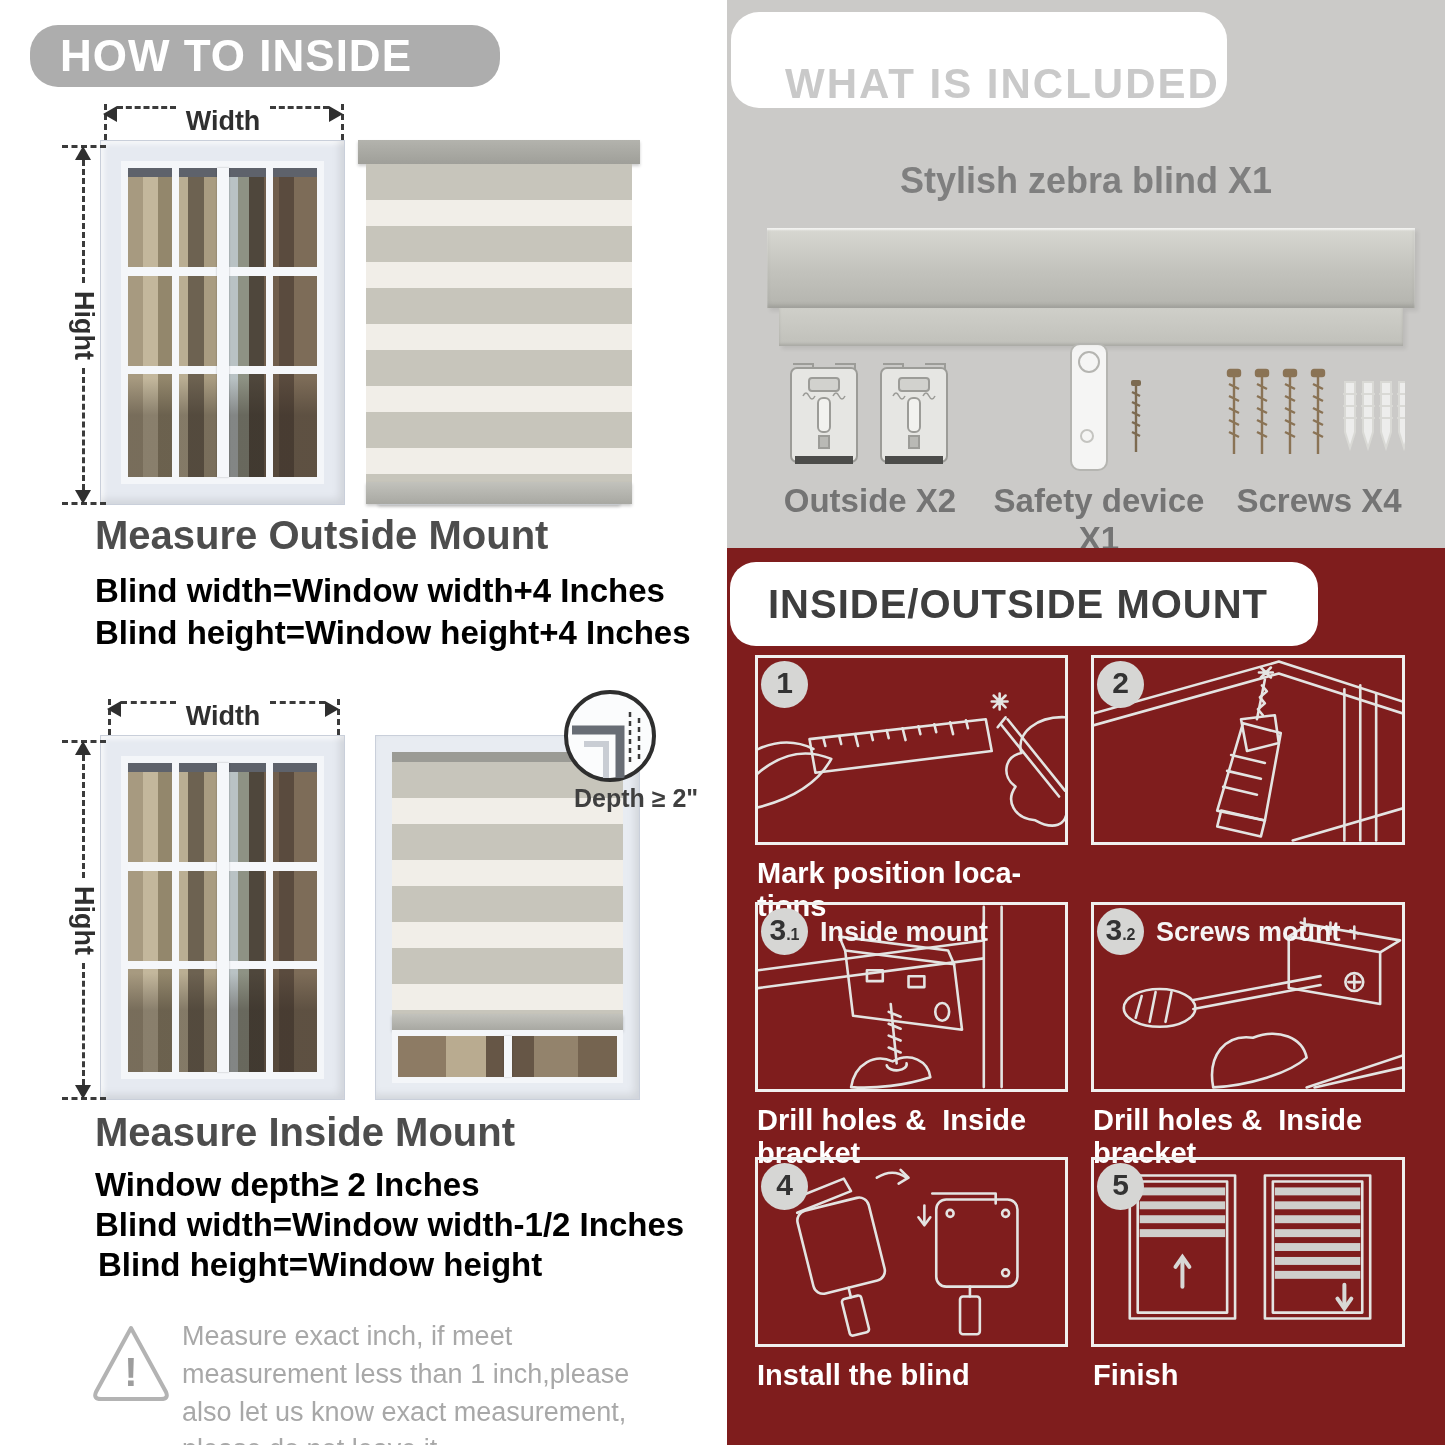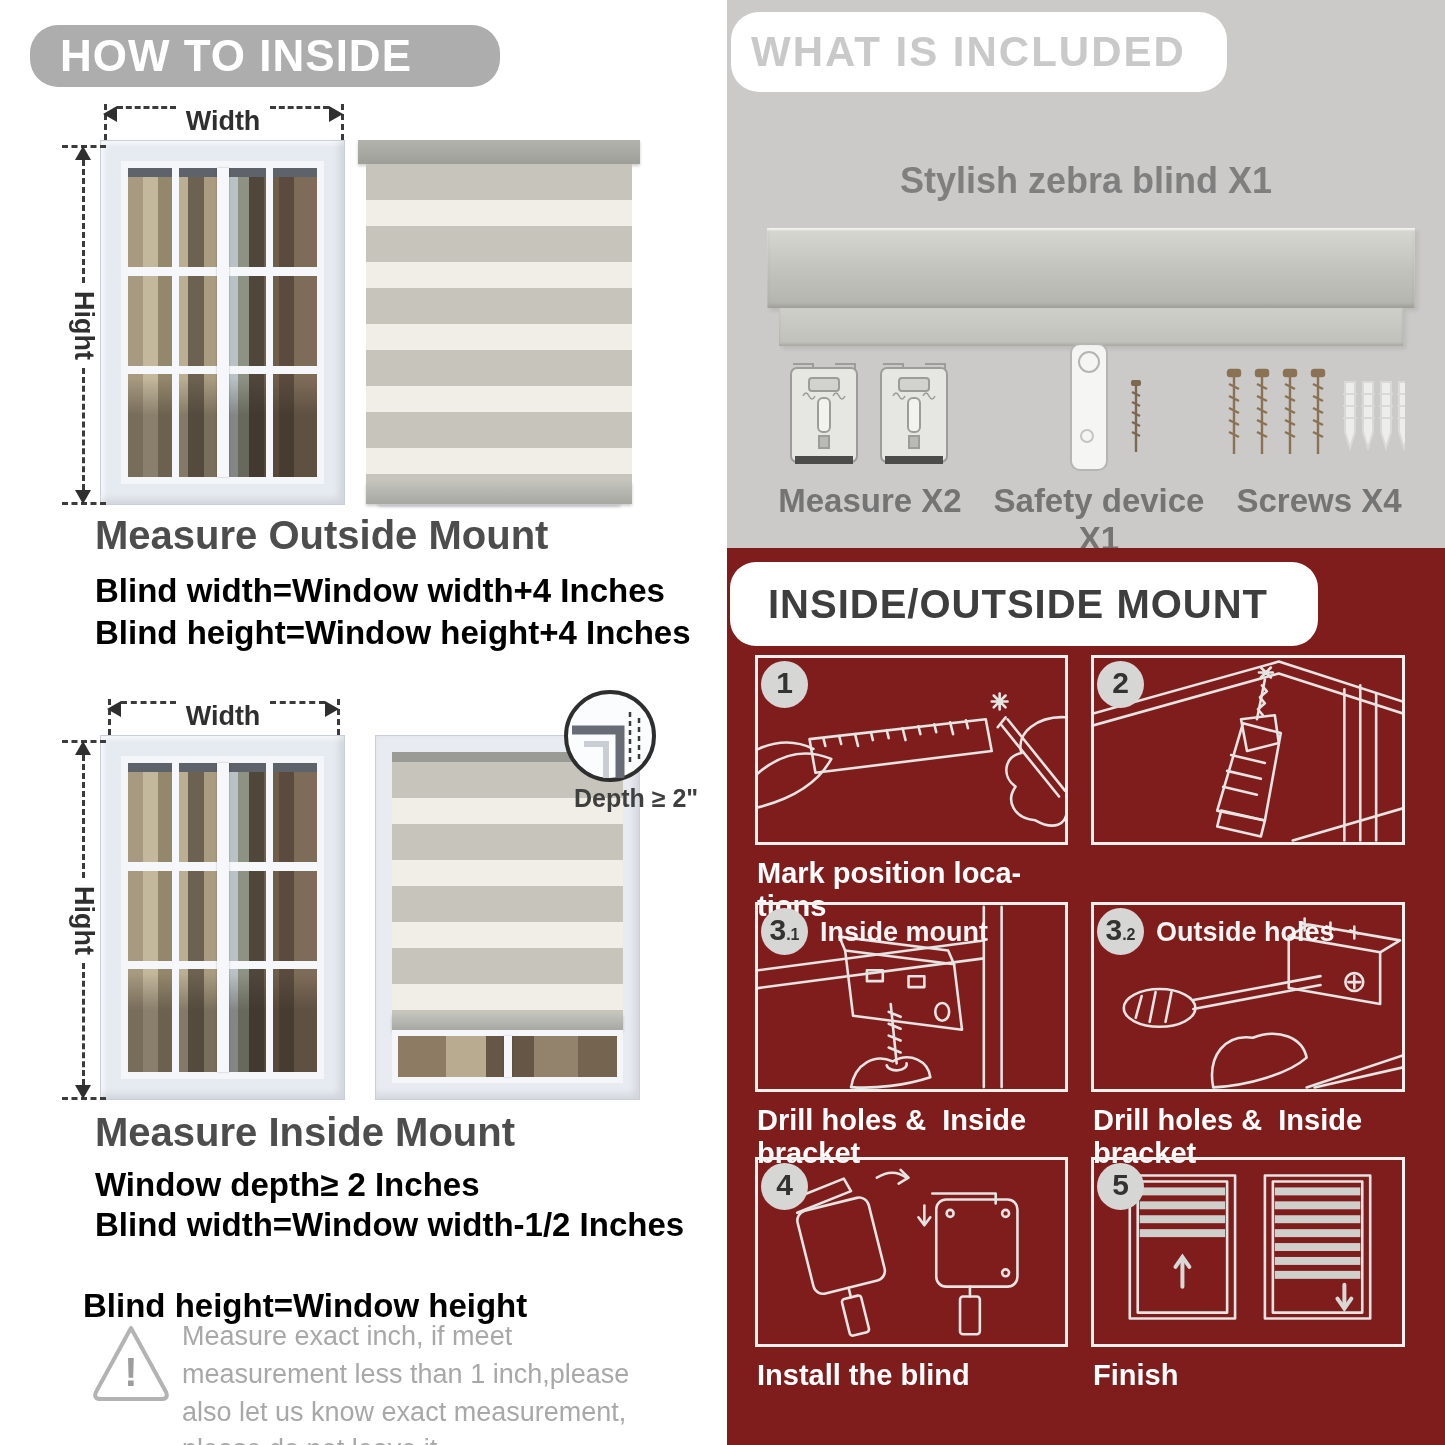--- a/index.html
+++ b/index.html
@@ -75,22 +75,22 @@
   .av.up{border-bottom:14px solid #2f2f2f;}
   .av.down{border-top:14px solid #2f2f2f;}
 
   .depth-label{font-size:25px;font-weight:700;color:#3f3f3f;}
 
   .warn-text{font-size:27px;font-weight:400;color:#a8a8a8;line-height:1.4;}
 
   
   .included-panel{left:727px;top:0;width:718px;height:548px;background:#cbcac8;}
   .included-hdr{
-    position:absolute;left:4px;top:12px;width:496px;height:80px;background:#ffffff;border-radius:28px;
-    display:flex;align-items:center;padding-left:20px;box-sizing:border-box;
+    position:absolute;left:4px;top:12px;width:496px;height:96px;background:#ffffff;border-radius:28px;
+    display:flex;align-items:flex-end;padding-left:54px;box-sizing:border-box;
   }
   .included-hdr span{font-size:42px;font-weight:700;color:#c9c9c9;letter-spacing:2px;}
   .blind-label{position:absolute;left:0;top:160px;width:100%;text-align:center;font-size:36px;font-weight:700;color:#7f7f7f;}
   .headrail{
     position:absolute;left:40px;top:228px;width:648px;height:80px;
     background:linear-gradient(180deg,#d8d8d2,#c2c2bc 55%,#b4b4ae);
     box-shadow:inset 0 2px 2px rgba(255,255,255,.7), inset 0 -3px 4px rgba(0,0,0,.12), 3px 3px 4px rgba(0,0,0,.08);
   }
   .headrail-lip{
     position:absolute;left:52px;top:308px;width:624px;height:38px;
@@ -218,21 +218,21 @@
     <path d="M24,58 L46,58 L46,92" stroke="#c9cdd4" stroke-width="6" fill="none"></path>
     <line x1="70" y1="26" x2="70" y2="80" stroke="#3a3a3a" stroke-width="2.5" stroke-dasharray="5 4"></line>
     <line x1="79" y1="32" x2="79" y2="74" stroke="#3a3a3a" stroke-width="2.5" stroke-dasharray="5 4"></line>
   </g>
 </svg>
 <div class="abs depth-label" style="left:574px;top:784px;">Depth ≥ 2"</div>
 
 <div class="abs sec-title" style="left:95px;top:1110px;">Measure Inside Mount</div>
 <div class="abs sec-line" style="left:95px;top:1166px;">Window depth≥ 2 Inches</div>
 <div class="abs sec-line" style="left:95px;top:1206px;">Blind width=Window width-1/2 Inches</div>
-<div class="abs sec-line" style="left:83px;top:1246px;margin-top:41px;">Blind height=Window height</div>
+<div class="abs sec-line" style="left:98px;top:1246px;">Blind height=Window height</div>
 
 <svg class="abs" style="left:88px;top:1320px;" width="86" height="88" viewBox="0 0 86 88">
   <path d="M43,8 L78,72 Q81,79 73,79 L13,79 Q5,79 8,72 Z" fill="none" stroke="#b3b3b3" stroke-width="4" stroke-linejoin="round"></path>
   <text x="43" y="66" text-anchor="middle" font-family="Liberation Sans, sans-serif" font-size="40" font-weight="700" fill="#9d9d9d">!</text>
 </svg>
 <div class="abs warn-text" style="left:182px;top:1318px;width:470px;">Measure exact inch, if meet measurement less than 1 inch,please also let us know exact measurement, please do not leave it</div>
 
 <div class="abs included-panel">
   <div class="included-hdr">
     <span>WHAT IS INCLUDED</span>
@@ -302,21 +302,21 @@
           <path d="M0,0 h10 v50 l-5,16 l-5,-16 Z"></path>
           <path d="M-2,12 h14 M-2,24 h14 M-2,36 h14" fill="none"></path>
         </g>
       <g transform="translate(174,14)">
           <path d="M0,0 h10 v50 l-5,16 l-5,-16 Z"></path>
           <path d="M-2,12 h14 M-2,24 h14 M-2,36 h14" fill="none"></path>
         </g>
     </g>
   </svg>
 
-  <div class="item-caption" style="left:38px;top:482px;width:210px;">Measure X2</div>
+  <div class="item-caption" style="left:38px;top:482px;width:210px;">Outside X2</div>
   <div class="item-caption" style="left:242px;top:482px;width:260px;">Safety device X1</div>
   <div class="item-caption" style="left:492px;top:482px;width:200px;">Screws X4</div>
 </div>
 
 <div class="abs mount-panel">
   <div class="mount-hdr">
     <span>INSIDE/OUTSIDE MOUNT</span>
   </div>
 
   <div class="step-panel" style="left:28px;top:107px;width:313px;height:190px;">
@@ -402,21 +402,21 @@
         <path d="M48,90 l-6,22 M62,86 l-6,30 M78,86 l-6,30"></path>
         <path d="M120,182 C114,150 132,128 160,132 C186,122 210,132 214,152 C196,168 156,180 120,182"></path>
         <line x1="214" y1="182" x2="310" y2="150"></line>
         <line x1="222" y1="182" x2="310" y2="162"></line>
       </g>
     </svg>
     <div class="badge">
         <span class="n">3</span>
         <span class="s">.2</span>
       </div>
-    <div class="step-label">Outside holes</div>
+    <div class="step-label">Screws mount</div>
   </div>
   <div class="step-caption" style="left:366px;top:556px;width:314px;">Drill holes &amp;  Inside bracket</div>
 
   <div class="step-panel" style="left:28px;top:609px;width:313px;height:190px;">
     <svg class="step-art" viewBox="0 0 310 182">
       <g class="lineart">
         <g transform="rotate(-14 90 80)">
           <polyline points="44,26 102,18 106,32 48,40"></polyline>
           <rect x="46" y="40" width="74" height="86" rx="10"></rect>
           <line x1="80" y1="126" x2="80" y2="136"></line>

